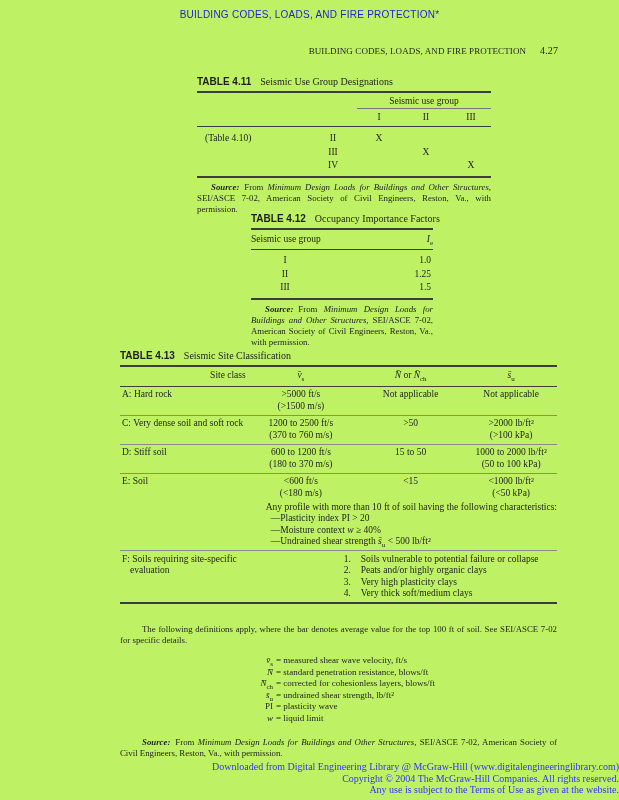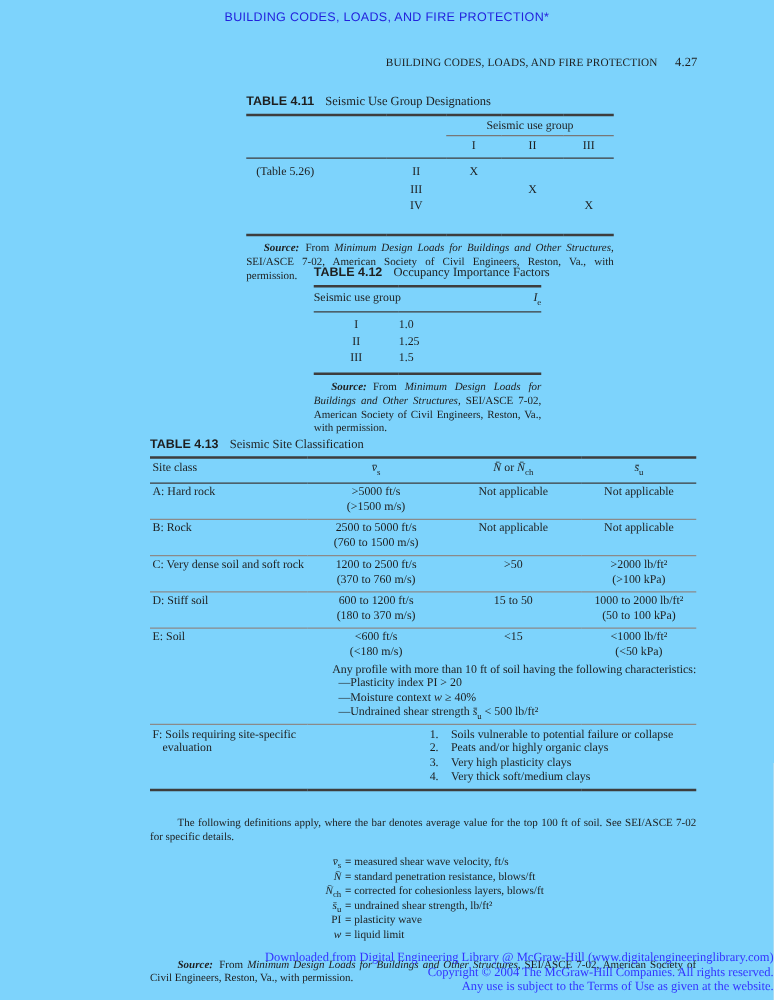--- a/index.html
+++ b/index.html
@@ -1,19 +1,19 @@
 <!DOCTYPE html>
 <html><head>
 <meta charset="utf-8">
 <style>
   * { margin:0; padding:0; box-sizing:border-box; }
   html,body { background:#e8e8e8; }
   #page {
     position:relative; width:619px; height:800px; margin:0 auto;
-    background:#7dd3fc; color:#1e1e1e;
+    background:#bef264; color:#1e1e1e;
     font-family:"Liberation Serif","DejaVu Serif",serif;
     overflow:hidden;
   }
 
   
   .banner {
     position:absolute; top:9px; left:0; right:0; text-align:center;
     font-family:"Liberation Sans","DejaVu Sans",sans-serif;
     font-size:10px; letter-spacing:.25px; color:#2222dd;
   }
@@ -33,41 +33,41 @@
   td, th { vertical-align:top; font-weight:normal; padding:0; }
 
   
   .t11 { position:absolute; left:197px; top:76px; width:294px; }
   .t11 table { width:294px; font-size:9.5px; line-height:12px;
                border-top:2px solid #3d3d3d; border-bottom:2px solid #3d3d3d; }
   .t11 .grp th { text-align:center; border-bottom:1px solid #777; padding:2px 0 1px; }
   .t11 .cols th { text-align:center; padding:2px 0 3px; border-bottom:1px solid #3d3d3d; }
   .t11 tbody td { padding-top:1.5px; }
   .t11 tbody tr:first-child td { padding-top:5px; }
-  .t11 tbody tr:last-child td { padding-bottom:16px; }
+  .t11 tbody tr:last-child td { padding-bottom:5px; }
   .t11 .c-stub { width:112px; }
   .t11 .c-num  { width:48px; text-align:center; }
   .t11 .c-g    { text-align:center; }
   .t11 .stub2 { padding-left:8px; }
 
   
   .src { text-align:justify; font-size:8.8px; line-height:11px; text-indent:14px; margin-top:4px; }
   .src .srclbl { font-weight:bold; font-style:italic; margin-right:5px; }
 
   
   .t12 { position:absolute; left:251px; top:213px; width:182px; }
   .t12 table { width:182px; font-size:9.5px; line-height:12px;
                border-top:2px solid #3d3d3d; border-bottom:2px solid #3d3d3d; }
   .t12 .hdr td { border-bottom:1px solid #3d3d3d; padding:3px 0 4px; }
   .t12 .hflex { display:flex; justify-content:space-between; align-items:flex-end; }
   .t12 tbody td { padding-top:1.5px; }
   .t12 tbody tr:first-child td { padding-top:4px; }
   .t12 tbody tr:last-child td { padding-bottom:5px; }
   .t12 .c-grp { width:68px; text-align:center; }
-  .t12 .c-val { text-align:left; padding-right:2px;margin-top:19px; }
+  .t12 .c-val { text-align:right; padding-right:2px;margin-top:19px; }
 
   
   .t13 { position:absolute; left:120px; top:350px; width:437px; }
   .t13 table { width:437px; font-size:9.5px; line-height:11.5px;
                border-top:2px solid #3d3d3d; border-bottom:2px solid #3d3d3d; }
   .t13 th { text-align:center; padding:3px 0 4px; border-bottom:1px solid #3d3d3d; }
   .t13 td { padding-top:2.5px; padding-bottom:2.5px; }
   .t13 .c1 { width:135px; text-align:left; padding-left:2px; white-space:nowrap; }
   .t13 .c2 { width:107px; text-align:center; }
   .t13 .c3 { width:106px; text-align:center; }
@@ -120,21 +120,21 @@
         <tr class="cols">
           <th class="c-stub"></th>
           <th class="c-num"></th>
           <th class="c-g" style="width:44px">I</th>
           <th class="c-g" style="width:50px">II</th>
           <th class="c-g" style="width:40px">III</th>
         </tr>
       </thead>
       <tbody>
         <tr>
-          <td class="c-stub stub2">(Table 5.26)</td>
+          <td class="c-stub stub2">(Table 4.10)</td>
           <td class="c-num">II</td>
           <td class="c-g">X</td>
           <td class="c-g"></td>
           <td class="c-g"></td>
         </tr>
         <tr>
           <td class="c-stub"></td>
           <td class="c-num">III</td>
           <td class="c-g"></td>
           <td class="c-g">X</td>
@@ -185,41 +185,32 @@
     <p class="src"><b class="srclbl">Source:</b><span>From</span> <i>Minimum Design Loads for Buildings and Other Structures,</i> <span>SEI/ASCE 7-02, American Society of Civil Engineers, Reston, Va., with permission.</span></p>
   </div>
 
   <div class="t13">
     <div class="tcap">
       <span class="tlabel">TABLE 4.13</span><span class="ttitle">Seismic Site Classification</span>
     </div>
     <table>
       <thead>
         <tr>
-          <th class="c1" style="text-align:left">Site class</th>
+          <th class="c1" style="text-align:right">Site class</th>
           <th class="c2"><i>v̄</i><sub>s</sub></th>
           <th class="c3"><i>N̄</i> <span>or</span> <i>N̄</i><sub>ch</sub></th>
           <th class="c4"><i>s̄</i><sub>u</sub></th>
         </tr>
       </thead>
       <tbody>
         <tr>
           <td class="c1">A: Hard rock</td>
           <td class="c2">
               <div>&gt;5000 ft/s</div>
               <div>(&gt;1500 m/s)</div>
-            </td>
-          <td class="c3">Not applicable</td>
-          <td class="c4">Not applicable</td>
-        </tr>
-        <tr class="sep">
-          <td class="c1">B: Rock</td>
-          <td class="c2">
-              <div>2500 to 5000 ft/s</div>
-              <div>(760 to 1500 m/s)</div>
             </td>
           <td class="c3">Not applicable</td>
           <td class="c4">Not applicable</td>
         </tr>
         <tr class="sep">
           <td class="c1">C: Very dense soil and soft rock</td>
           <td class="c2">
               <div>1200 to 2500 ft/s</div>
               <div>(370 to 760 m/s)</div>
             </td>

